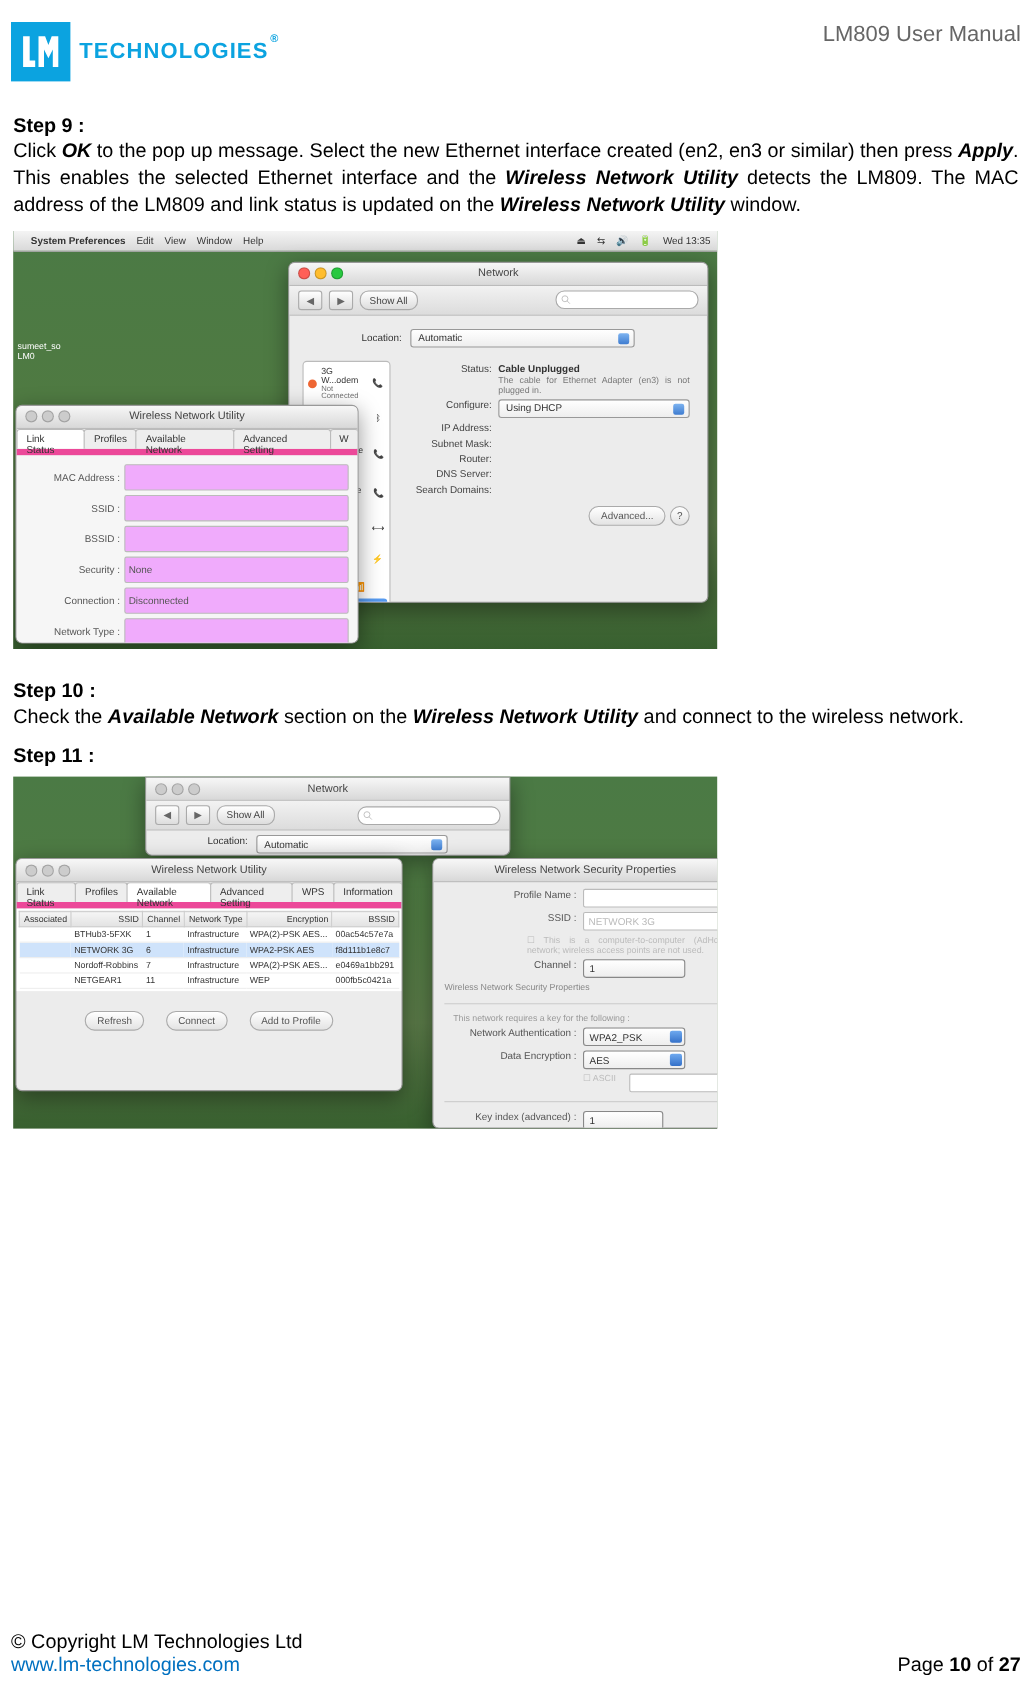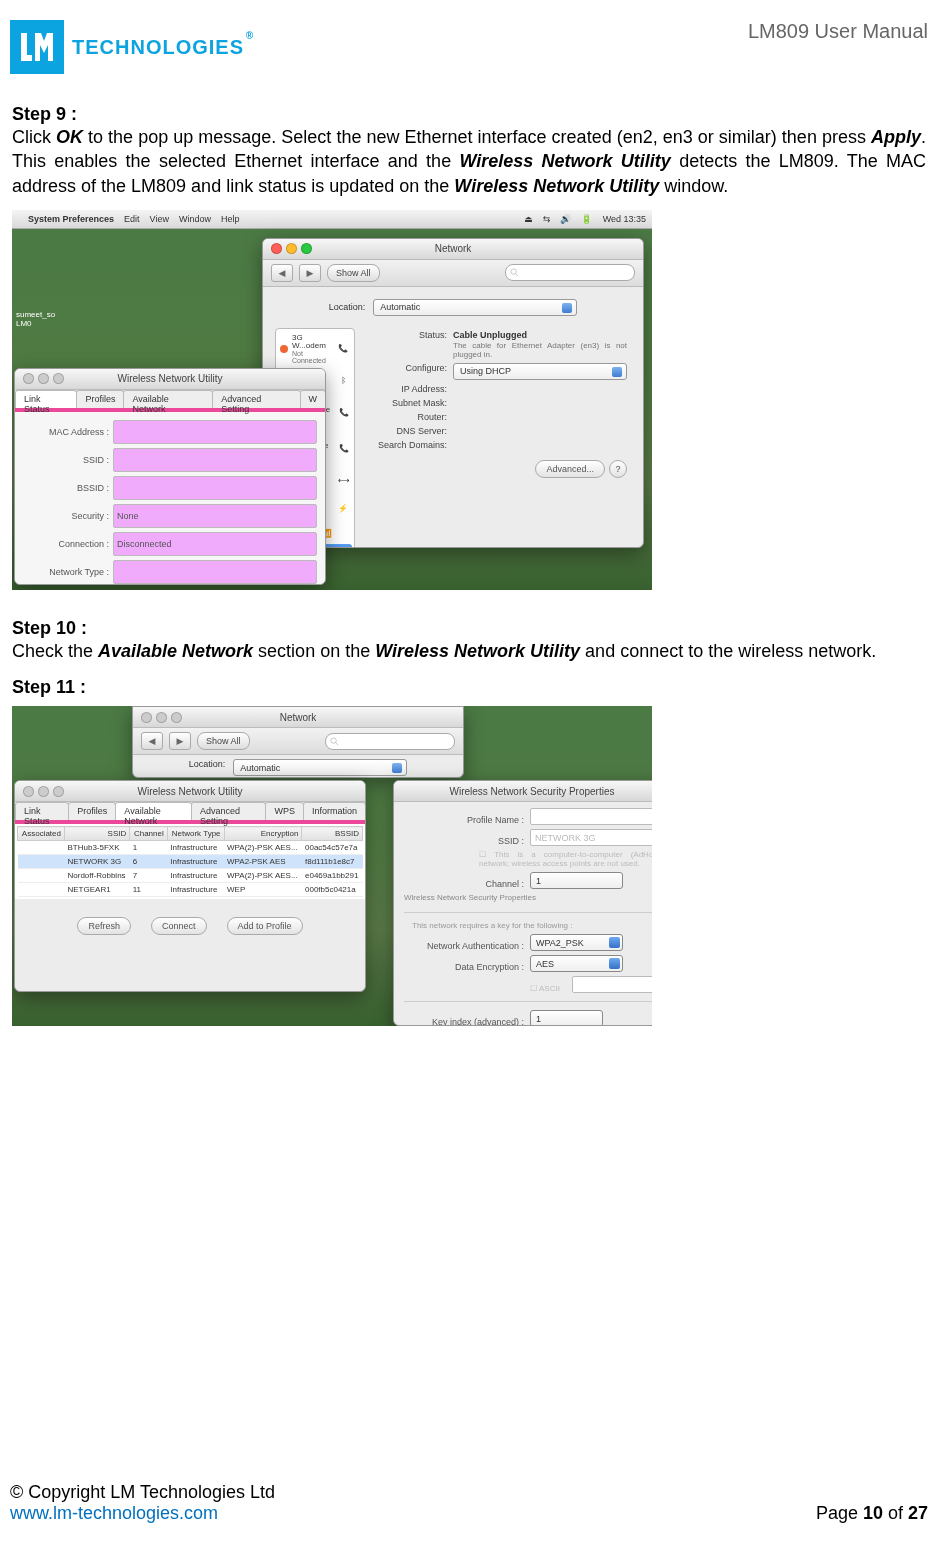--- a/index.html
+++ b/index.html
@@ -149,36 +149,36 @@
   .detail-row{display:flex; gap:6px; align-items:flex-start;}
   .detail-row .lbl{ width:78px; text-align:right; color:#444;}
   .detail-row .val{ flex:1; color:#333;}
   .stat-title{font-weight:700;}
   .stat-sub{font-size:8px;color:#777;margin-top:1px;}
   .adv-btn-row{display:flex; justify-content:flex-end; gap:4px; margin-top:6px;}
   .round-btn{ height:16px; background:linear-gradient(#fff,#e3e3e3); border:1px solid #aaa; border-radius:10px; padding:0 10px; font-size:9px; display:flex;align-items:center; color:#555;}
   .opaque-card{ position:absolute; top:45px; right:8px; width:50px; background:rgba(255,255,255,.12); border-radius:4px; color:#fff; font-size:8px; padding:2px;}
 
   
-  .wnu-tabs{ height:18px; display:flex; border-bottom:4px solid #ec4899; font-size:9px;}
+  .wnu-tabs{ height:18px; display:flex; border-bottom:6px solid #ec4899; font-size:9px;}
   .wnu-tab{ padding:3px 8px; border:1px solid #bbb; border-bottom:none; background:#eee; margin-right:-1px; border-top-left-radius:3px;border-top-right-radius:3px;}
   .wnu-tab.active{ background:#fff;}
   .wnu-body{ padding:8px; background:#f6f6f6;}
   .wnu-grid{ display:grid; grid-template-columns:90px 1fr; row-gap:4px; align-items:center; font-size:9px;}
   .wnu-grid .lbl{text-align:right; padding-right:4px; color:#555;}
   .text-field{ height:14px; background:#f0abfc; border:1px solid #bbb; border-radius:2px; padding:4px 3px; font-size:9px; display:flex;align-items:center; color:#555;}
   
   .av-table{ width:100%; border-collapse:collapse; font-size:8px; background:#fff;}
   .av-table th{ background:linear-gradient(#f5f5f5,#e2e2e2); border:1px solid #ccc; padding:2px 3px; font-weight:400; text-align:right;}
   .av-table td{ border-bottom:1px solid #eee; padding:2px 3px;}
   .av-table tr.sel td{ background:#cfe3fb;}
   .btn-row-center{ display:flex; justify-content:center; gap:20px; padding:18px 0 8px 0;}
 
   .sec-props{ font-size:9px; padding:6px 10px; display:flex; flex-direction:column; gap:4px;}
-  .sec-row{display:flex; align-items:flex-end; gap:6px;}
+  .sec-row{display:flex; align-items:flex-start; gap:6px;}
   .sec-row .lbl{width:120px; text-align:right; color:#555;}
   .sec-field{ flex:1; height:15px; background:#fff; border:1px solid #bbb; border-radius:2px; padding:0 4px; display:flex;align-items:center; font-size:9px; color:#777;}
   .sec-select{ height:15px; min-width:70px; border:1px solid #888;border-radius:3px;background:linear-gradient(#fff,#eee);padding:0 16px 0 5px;position:relative;font-size:9px;display:flex;align-items:center;}
   .sec-select.blue::after{content:"";position:absolute;right:2px;top:2px;width:11px;height:11px;background:linear-gradient(#6ea9ef,#3571c9);border-radius:2px;}
   .sec-hint{font-size:8px;color:#999;}
   .sec-divider{border-top:1px solid #ccc;margin:4px 0;}
   .sec-subhead{font-size:8px;color:#888;margin-bottom:2px;}
 
   .footer {
     position: absolute;

